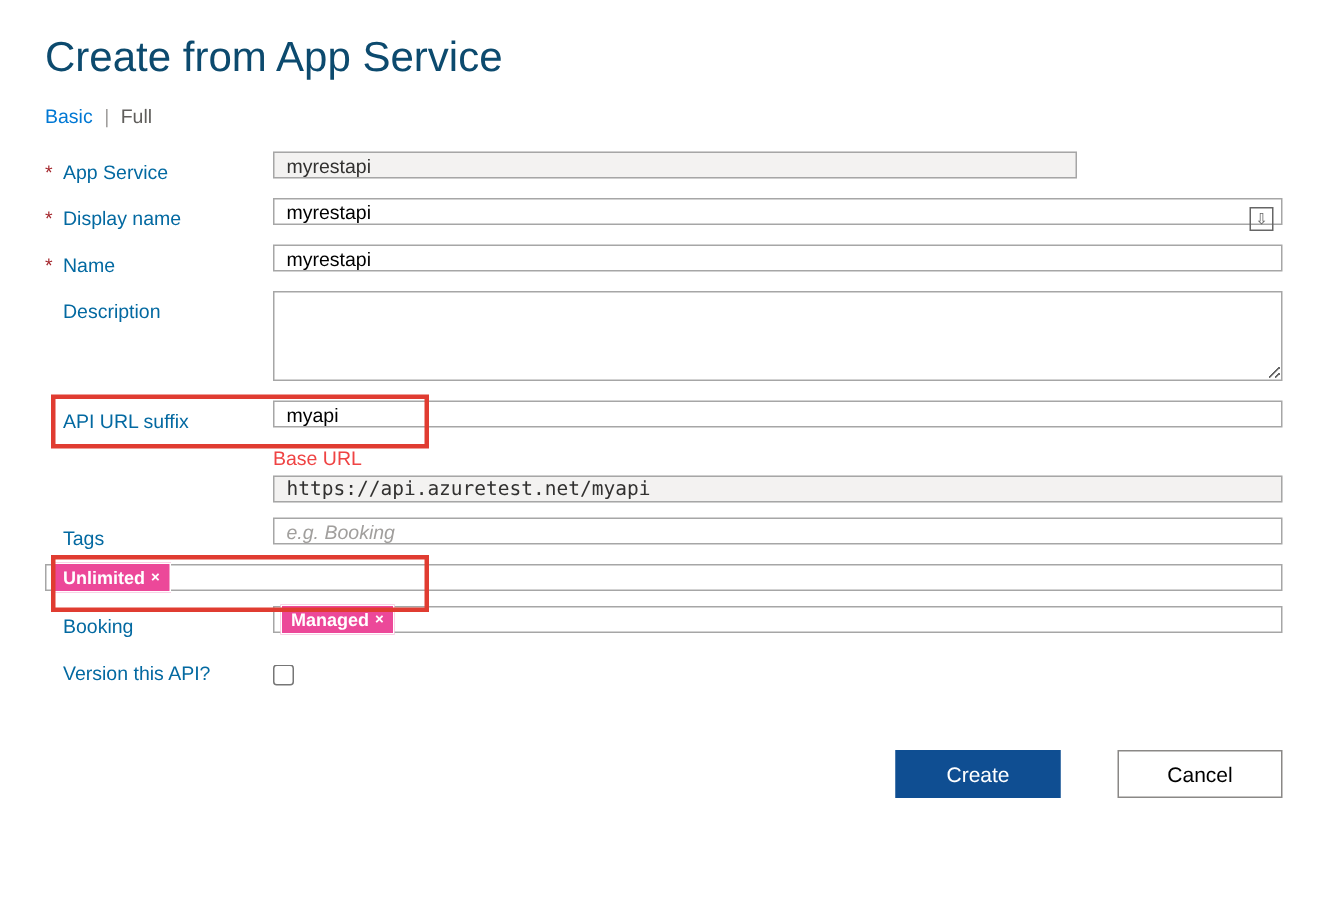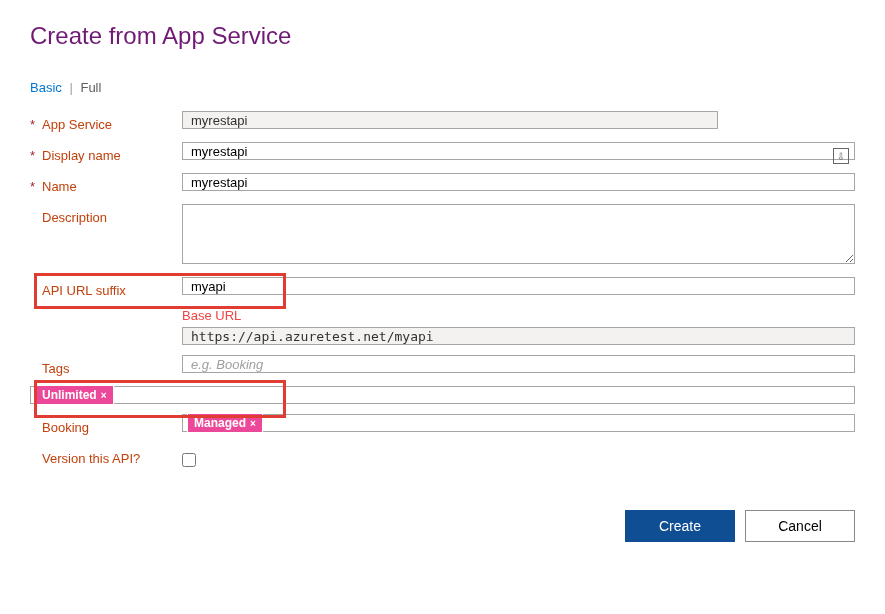--- a/index.html
+++ b/index.html
@@ -5,24 +5,24 @@
     * { box-sizing: border-box; margin: 0; padding: 0; }
     body {
       font-family: 'Segoe UI', Tahoma, sans-serif;
       font-size: 13px;
       color: #323130;
       background: #fff;
       padding: 22px 30px;
       width: 885px;
     }
     h1 {
-      font-size: 24px;
+      font-size: 28px;
       font-weight: 400;
-      color: #701a75;
-      margin-bottom: 30px;
+      color: #0c4a6e;
+      margin-bottom: 16px;
     }
     .tabs {
       font-size: 13px;
       color: #605e5c;
       margin-bottom: 16px;
       margin-top: 11px;
     }
     .tabs .active {
       color: #0078d4;
     }
@@ -42,21 +42,21 @@
       align-items: flex-start;
       font-size: 13px;
       padding-top: 6px;
     }
     .req {
       color: #a4262c;
       font-size: 13px;
       width: 12px;
       display: inline-block;
     }
-    .label-text { color: #c2410c; }
+    .label-text { color: #0369a1; }
     .field-col {
       flex: 1;
     }
     .field-col .sublabel {
       font-size: 13px;
       color: #ef4444;
       margin-bottom: 4px;
     }
     input[type=text], .ro-input, .tag-input {
       width: 100%;
@@ -131,20 +131,21 @@
       justify-content: flex-end;
       gap: 10px;
     }
     .btn {
       min-width: 110px;
       height: 32px;
       border: 1px solid #8a8886;
       background: #fff;
       font-size: 14px;
       cursor: pointer;
+      margin-left: 28px;
     }
     .btn.primary {
       background: #0f4e92;
       border-color: #0f4e92;
       color: #fff;
     }
     input[type=checkbox]{ width:14px; height:14px; margin-top:2px;}
   </style>
 </head>
 <body>

